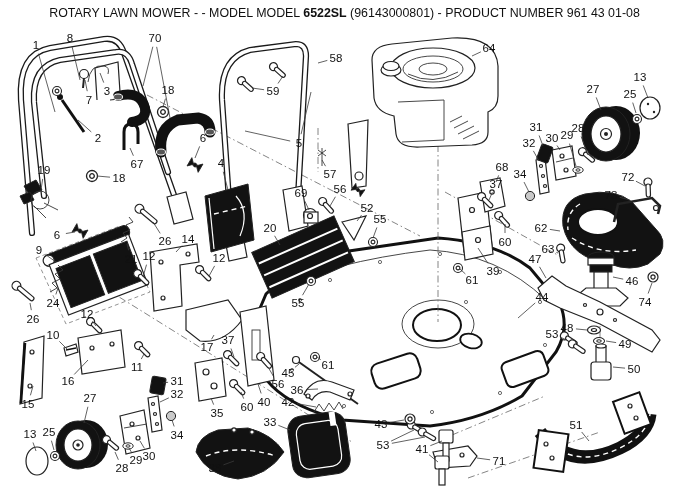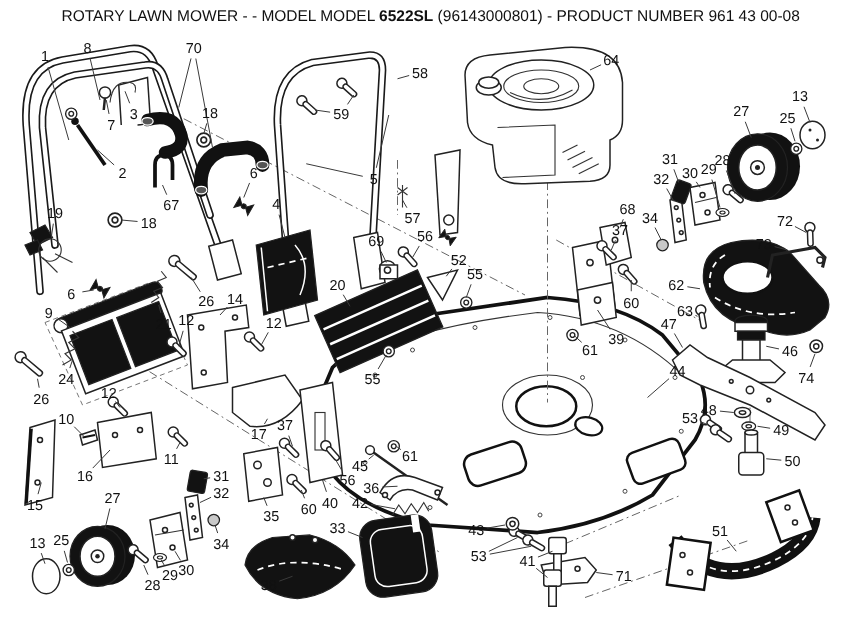--- a/index.html
+++ b/index.html
@@ -18,21 +18,21 @@
   .tubein{stroke:#fff;stroke-width:3.6;fill:none;stroke-linecap:round;stroke-linejoin:round;}
   .dash{stroke:#666;stroke-width:.8;fill:none;stroke-dasharray:7 3 1.5 3;}
   .dash2{stroke:#777;stroke-width:.8;fill:none;stroke-dasharray:4 3;}
   .wdash{stroke:#fff;stroke-width:1.4;fill:none;stroke-dasharray:5 4;}
   .callout{font-family:"Liberation Sans",sans-serif;font-size:11.5px;fill:#111;text-anchor:middle;}
   .leader{stroke:#3a3a3a;stroke-width:.8;}
 </style>
 </head>
 <body>
 
-<div class="title"><span>ROTARY LAWN MOWER - - MODEL MODEL</span> <b>6522SL</b> <span>(96143000801) - PRODUCT NUMBER 961 43 00-08</span></div>
+<div class="title"><span>ROTARY LAWN MOWER - - MODEL MODEL</span> <b>6522SL</b> <span>(96143000801) - PRODUCT NUMBER 961 43 01-08</span></div>
 
 <svg id="diagram" width="689" height="470" viewBox="0 30 689 470" xmlns="http://www.w3.org/2000/svg">
 
   <defs>
     <g id="bolt">
         <circle cx="-2" cy="0" r="4" class="w"></circle>
         <rect x="0" y="-2.1" width="13" height="4.2" rx="2" class="w"></rect>
       </g>
     <g id="boltL">
         <circle cx="-2" cy="0" r="4.4" class="w"></circle>

